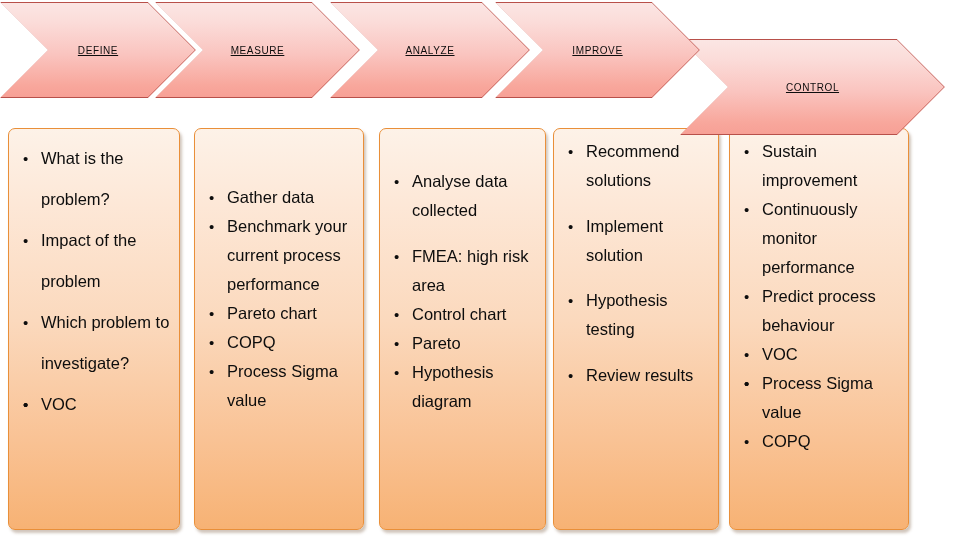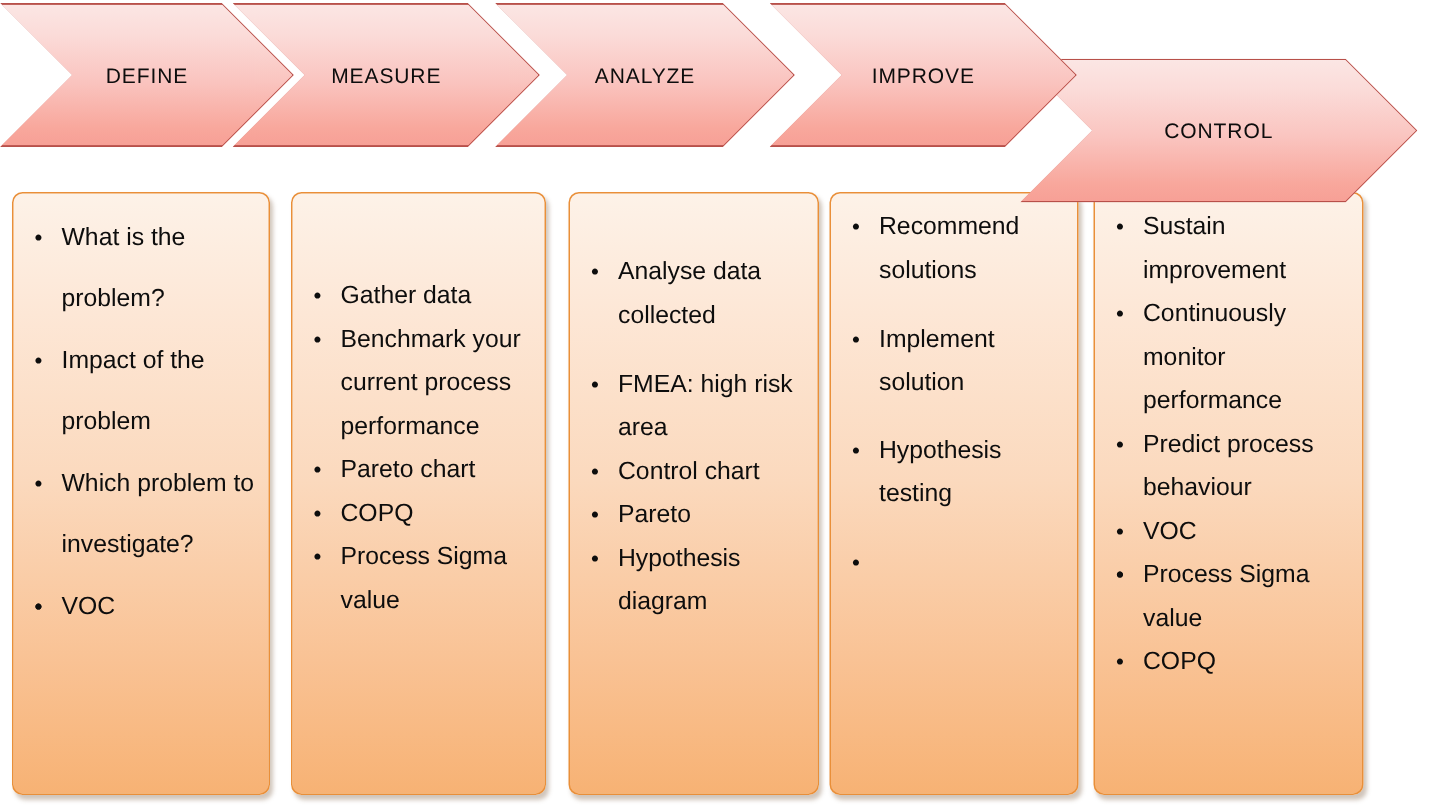--- a/index.html
+++ b/index.html
@@ -46,27 +46,28 @@
     clip-path: polygon(
       0% 0%,
       calc(100% - 48px) 0%,
       100% 50%,
       calc(100% - 48px) 100%,
       0% 100%,
       48px 50%
     );
   }
   .chevron-label {
-    font-size: 14px;
+    font-size: 10px;
     color: #0d0d0d;
     letter-spacing: 0.6px;
     white-space: nowrap;
     position: relative;
     z-index: 3;
     font-weight: 400;
+    text-decoration: underline;
   }
   
   .chevron-outline {
     position: absolute;
     inset: 0;
     background: #b8504a;
     clip-path: inherit;
     z-index: 0;
   }
   .chevron-fill {
@@ -161,21 +162,21 @@
     <div class="chevron notched" style="left: 155px; width: 205px; z-index: 9;">
       <div class="chevron-outline" style="background: rgb(184, 80, 74);"></div>
       <div class="chevron-fill" style="clip-path: polygon(0% 0%, calc(100% - 47px) 0%, 100% 50%, calc(100% - 47px) 100%, 0% 100%, 47px 50%);"></div>
       <span class="chevron-label">MEASURE</span>
     </div>
     <div class="chevron notched" style="left: 330px; width: 200px; z-index: 8;">
       <div class="chevron-outline" style="background: rgb(184, 80, 74);"></div>
       <div class="chevron-fill" style="clip-path: polygon(0% 0%, calc(100% - 47px) 0%, 100% 50%, calc(100% - 47px) 100%, 0% 100%, 47px 50%);"></div>
       <span class="chevron-label">ANALYZE</span>
     </div>
-    <div class="chevron notched" style="left: 513px; width: 205px; z-index: 7;">
+    <div class="chevron notched" style="left: 495px; width: 205px; z-index: 7;">
       <div class="chevron-outline" style="background: rgb(184, 80, 74);"></div>
       <div class="chevron-fill" style="clip-path: polygon(0% 0%, calc(100% - 47px) 0%, 100% 50%, calc(100% - 47px) 100%, 0% 100%, 47px 50%);"></div>
       <span class="chevron-label">IMPROVE</span>
     </div>
     <div class="chevron notched" style="left: 680px; width: 265px; z-index: 6; margin-top: 37px;">
       <div class="chevron-outline" style="background: rgb(184, 80, 74);"></div>
       <div class="chevron-fill" style="clip-path: polygon(0% 0%, calc(100% - 47px) 0%, 100% 50%, calc(100% - 47px) 100%, 0% 100%, 47px 50%);"></div>
       <span class="chevron-label">CONTROL</span>
     </div>
   </div>
@@ -206,21 +207,21 @@
         <li><span class="bullet">•</span><span class="item-text">Control chart</span></li>
         <li><span class="bullet">•</span><span class="item-text">Pareto</span></li>
         <li><span class="bullet">•</span><span class="item-text">Hypothesis diagram</span></li>
       </ul>
     </div>
     <div class="content-box" id="box-improve" style="left: 553px; width: 166px;">
       <ul class="box-list">
         <li><span class="bullet">•</span><span class="item-text">Recommend solutions</span></li>
         <li class="spacer-before"><span class="bullet">•</span><span class="item-text">Implement solution</span></li>
         <li class="spacer-before"><span class="bullet">•</span><span class="item-text">Hypothesis testing</span></li>
-        <li class="spacer-before"><span class="bullet">•</span></li>
+        <li class="spacer-before"><span class="bullet">•</span><span class="item-text">Review results</span></li>
       </ul>
     </div>
     <div class="content-box" id="box-control" style="left: 729px; width: 180px;">
       <ul class="box-list">
         <li><span class="bullet">•</span><span class="item-text">Sustain improvement</span></li>
         <li><span class="bullet">•</span><span class="item-text">Continuously monitor performance</span></li>
         <li><span class="bullet">•</span><span class="item-text">Predict process behaviour</span></li>
         <li><span class="bullet">•</span><span class="item-text">VOC</span></li>
         <li><span class="bullet">•</span></li>
         <li><span class="bullet">•</span><span class="item-text"> Process Sigma value</span></li>

